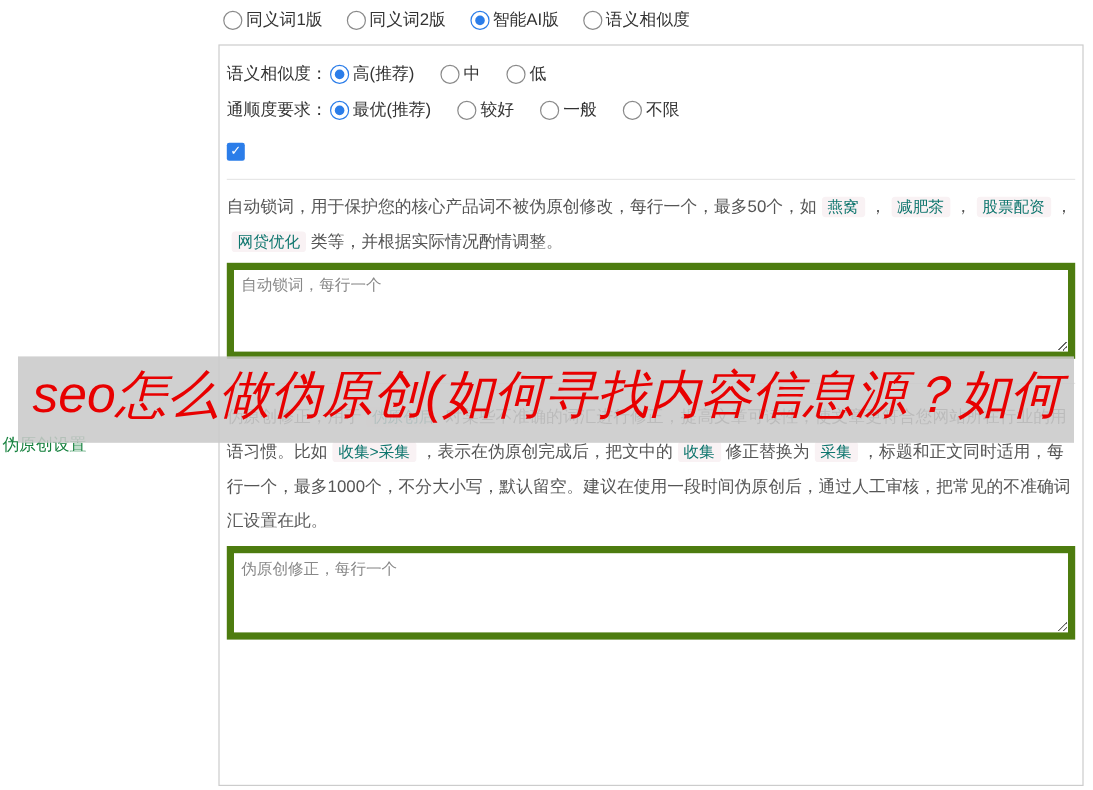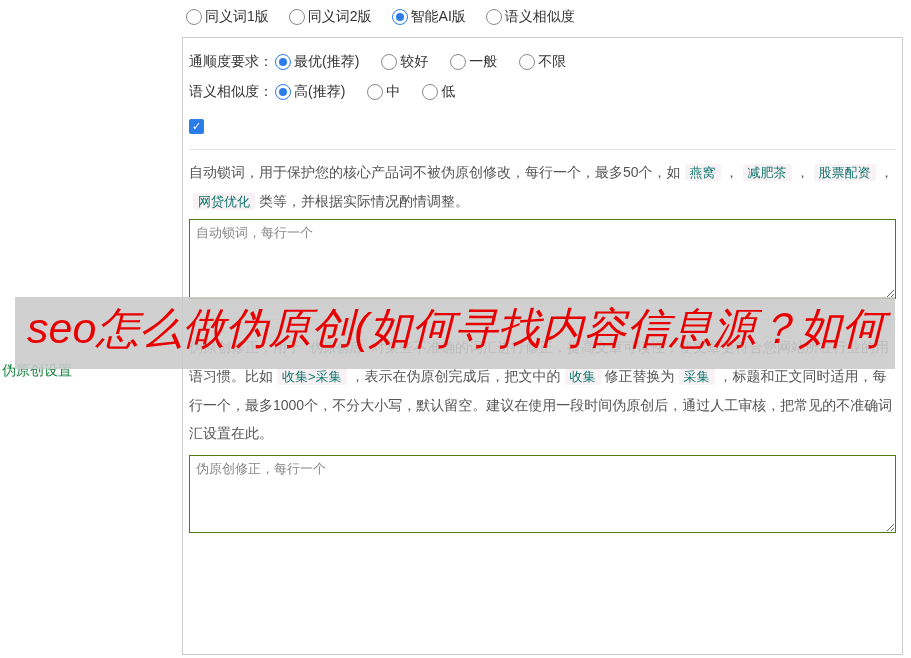--- a/index.html
+++ b/index.html
@@ -60,21 +60,21 @@
 
   .para { font-size:14px; line-height:28px; color:#555; }
   .tag {
     color:#0f766e; background:#f9f2f4; border-radius:3px;
     padding:1px 5px; margin:0 4px; font-size:13px;
   }
   .fix-para { margin-top:13px; }
 
   textarea {
     display:block; width:100%; height:80px;
-    border:1px solid #4d7c0f; background:#fff;
+    border:6px solid #4d7c0f; background:#fff;
     font-family:"Liberation Sans","DejaVu Sans",sans-serif;
     font-size:13px; color:#333; padding:4px 6px;
     margin-top:3px; resize:both;
   }
   textarea::placeholder { color:#888; opacity:1; }
   .fix-textarea { height:78px; margin-top:8px; }
 
   
   .row-label {
     position:absolute; left:2px; top:318px;
@@ -117,52 +117,52 @@
       <span class="radio"></span>
       <span>语义相似度</span>
     </label>
   </div>
 
   <div class="container">
 
     <div class="ai-section">
 
       <div class="opt-row">
+        <span class="row-label-text">语义相似度：</span>
+        <label class="radio-item">
+          <span class="radio on"></span>
+          <span>高(推荐)</span>
+        </label>
+        <label class="radio-item">
+          <span class="radio"></span>
+          <span>中</span>
+        </label>
+        <label class="radio-item">
+          <span class="radio"></span>
+          <span>低</span>
+        </label>
+      </div>
+
+      <div class="opt-row">
         <span class="row-label-text">通顺度要求：</span>
         <label class="radio-item">
           <span class="radio on"></span>
           <span>最优(推荐)</span>
         </label>
         <label class="radio-item">
           <span class="radio"></span>
           <span>较好</span>
         </label>
         <label class="radio-item">
           <span class="radio"></span>
           <span>一般</span>
         </label>
         <label class="radio-item">
           <span class="radio"></span>
           <span>不限</span>
-        </label>
-      </div>
-
-      <div class="opt-row">
-        <span class="row-label-text">语义相似度：</span>
-        <label class="radio-item">
-          <span class="radio on"></span>
-          <span>高(推荐)</span>
-        </label>
-        <label class="radio-item">
-          <span class="radio"></span>
-          <span>中</span>
-        </label>
-        <label class="radio-item">
-          <span class="radio"></span>
-          <span>低</span>
         </label>
       </div>
 
 
       <label class="cb-row">
         <span class="checkbox">✓</span>
       </label>
     </div>
 
     <hr class="divider">

